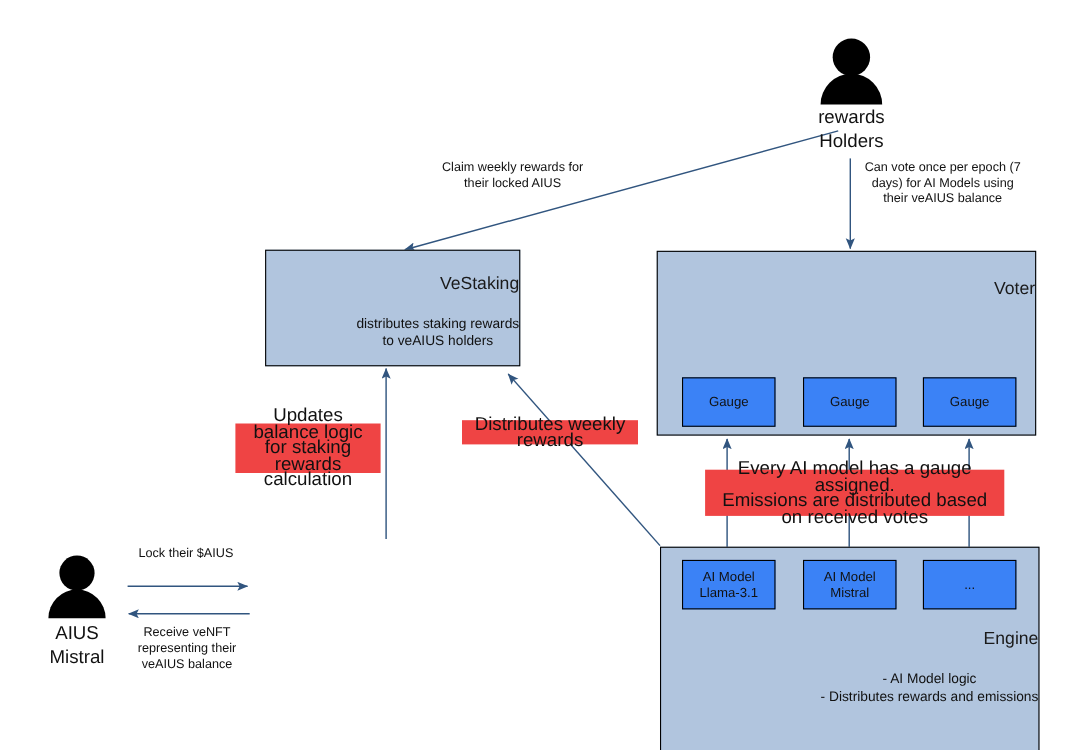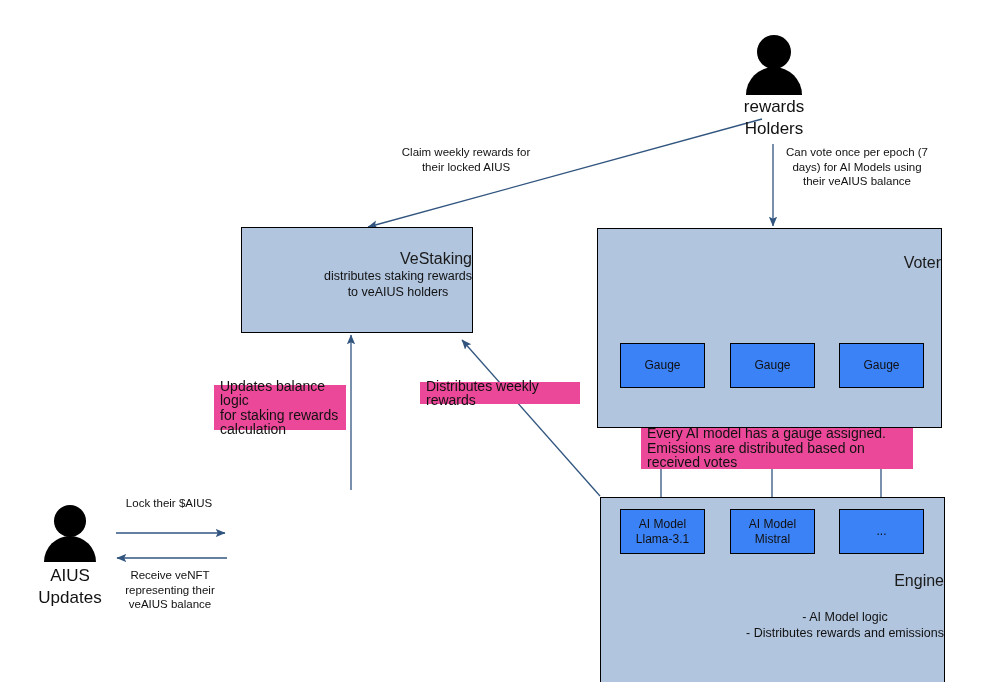--- a/index.html
+++ b/index.html
@@ -56,23 +56,24 @@
     font-size: 12px;
     line-height: 15px;
     text-align: center;
     white-space: pre-line;
     color: #111111;
   }
 
   
   .glabel {
     position: absolute;
-    background: #ec4899;
-    font-size: 14px;
+    background: #ef4444;
+    font-size: 17px;
     line-height: 14.5px;
+    text-align: center;
     white-space: pre-line;
     color: #111111;
     display: flex;
     align-items: center;
     justify-content: center;
     box-sizing: border-box;
     padding: 2px 6px;
   }
 
   
@@ -151,21 +152,21 @@
      VotingEscrow --&gt;
     <line x1="116" y1="533" x2="225" y2="533" stroke="#31557f" stroke-width="1.4" marker-end="url(#ahs)"></line>
      AIUS Holders --&gt;
     <line x1="227" y1="558" x2="117" y2="558" stroke="#31557f" stroke-width="1.4" marker-end="url(#ahs)"></line>
   </svg>
 
   <div class="actor-label" style="left:712px; top:96px; width:124px;">rewards
 Holders</div>
 
   <div class="actor-label" style="left:10px; top:565px; width:120px;">AIUS
-Updates</div>
+Mistral</div>
 
   <div class="plabel" style="left:383px; top:145px; width:166px;">Claim weekly rewards for
 their locked AIUS</div>
 
   <div class="plabel" style="left:783px; top:145px; width:148px;">Can vote once per epoch (7
 days)  for AI Models using
 their veAIUS balance</div>
 
   <div class="plabel" style="left:114px; top:496px; width:110px;">Lock their $AIUS</div>
 
@@ -177,25 +178,25 @@
 for staking rewards
 calculation</div>
 
   <div class="glabel" style="left:420px; top:382px; width:160px; height:22px;">Distributes weekly rewards</div>
 
   <div class="glabel" style="left:641px; top:427px; width:272px; height:42px;">Every AI model has a gauge assigned.
 Emissions are distributed based on received votes</div>
 
   <div class="box" style="left:241px; top:227px; width:232px; height:106px;">
     <div class="box-title" style="margin-top:21px;">VeStaking</div>
-    <div class="box-sub" style="">distributes staking rewards
+    <div class="box-sub" style="margin-top:18px;">distributes staking rewards
 to veAIUS holders</div>
   </div>
 
-  <div class="box" style="left:597px; top:228px; width:345px; height:200px;">
+  <div class="box" style="left:597px; top:228px; width:345px; height:168px;">
     <div class="box-title" style="margin-top:24px;">Voter</div>
   </div>
   <div class="wbox" style="left:620px; top:343px; width:85px; height:45px;">Gauge</div>
   <div class="wbox" style="left:730px; top:343px; width:85px; height:45px;">Gauge</div>
   <div class="wbox" style="left:839px; top:343px; width:85px; height:45px;">Gauge</div>
 
 
   <div class="box" style="left:600px; top:497px; width:345px; height:197px;">
     <div class="box-title" style="margin-top:73px;">Engine</div>
     <div class="box-sub" style="margin-top:19px;">- AI Model logic

